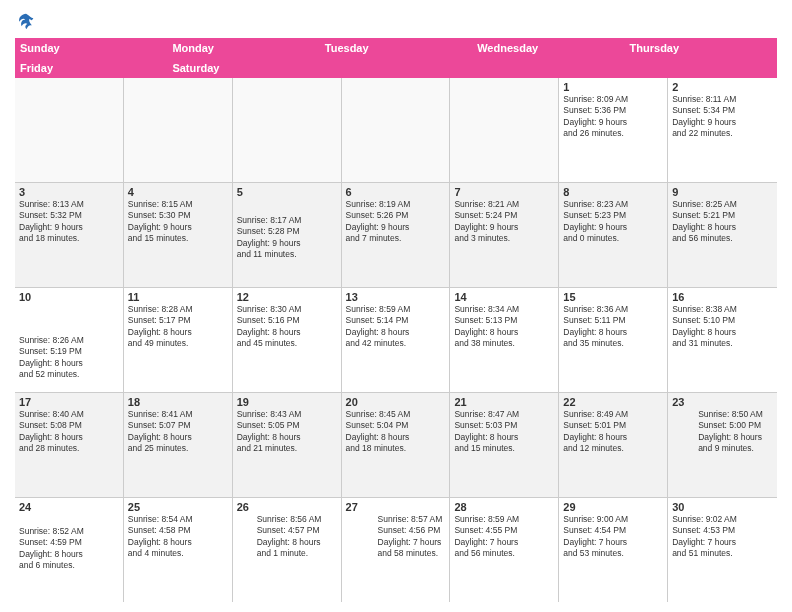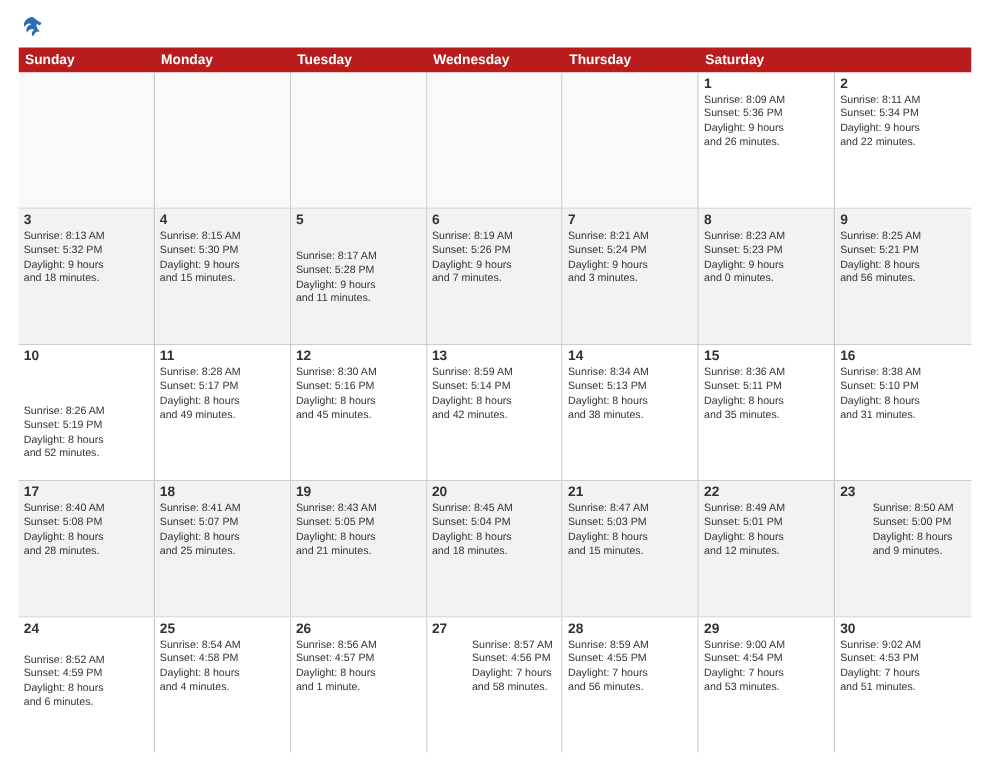--- a/index.html
+++ b/index.html
@@ -54,22 +54,22 @@
       font-weight: normal;
       color: #333;
     }
     .calendar {
       flex: 1;
       display: flex;
       flex-direction: column;
     }
     .cal-header {
       display: grid;
-      grid-template-columns: repeat(7, 1fr);
-      background: #b91c1c;
+      grid-template-columns: repeat(5, 1fr);
+      background: #ec4899;
     }
     .cal-header-cell {
       color: #fff;
       font-size: 11px;
       font-weight: bold;
       padding: 4px 5px;
       text-align: left;
     }
     .cal-body {
       flex: 1;
@@ -136,20 +136,21 @@
     </div>
   </div>
 
   <div class="calendar">
     <div class="cal-header">
     <div class="cal-header-cell">Sunday</div>
         <div class="cal-header-cell">Monday</div>
         <div class="cal-header-cell">Tuesday</div>
         <div class="cal-header-cell">Wednesday</div>
         <div class="cal-header-cell">Thursday</div>
+        <div class="cal-header-cell">Friday</div>
         <div class="cal-header-cell">Saturday</div>
       </div>
     <div class="cal-body">
     <div class="cal-row">
           <div class="cal-cell empty"></div>
           <div class="cal-cell empty"></div>
           <div class="cal-cell empty"></div>
           <div class="cal-cell empty"></div>
           <div class="cal-cell empty"></div>
           <div class="cal-cell">
@@ -330,21 +331,21 @@
           </div>
           <div class="cal-cell">
             <span class="day-num">25</span>
             <div class="day-info" style="white-space: pre-line;">Sunrise: 8:54 AM
 Sunset: 4:58 PM
 Daylight: 8 hours
 and 4 minutes.</div>
           </div>
           <div class="cal-cell">
             <span class="day-num">26</span>
-            <div class="day-info" style="white-space: pre-line;">Sunrise: 8:56 AM
+            <div class="day-info" style="white-space: pre-line; margin-left: 20px;">Sunrise: 8:56 AM
 Sunset: 4:57 PM
 Daylight: 8 hours
 and 1 minute.</div>
           </div>
           <div class="cal-cell">
             <span class="day-num">27</span>
             <div class="day-info" style="white-space: pre-line; margin-left: 32px;">Sunrise: 8:57 AM
 Sunset: 4:56 PM
 Daylight: 7 hours
 and 58 minutes.</div>

